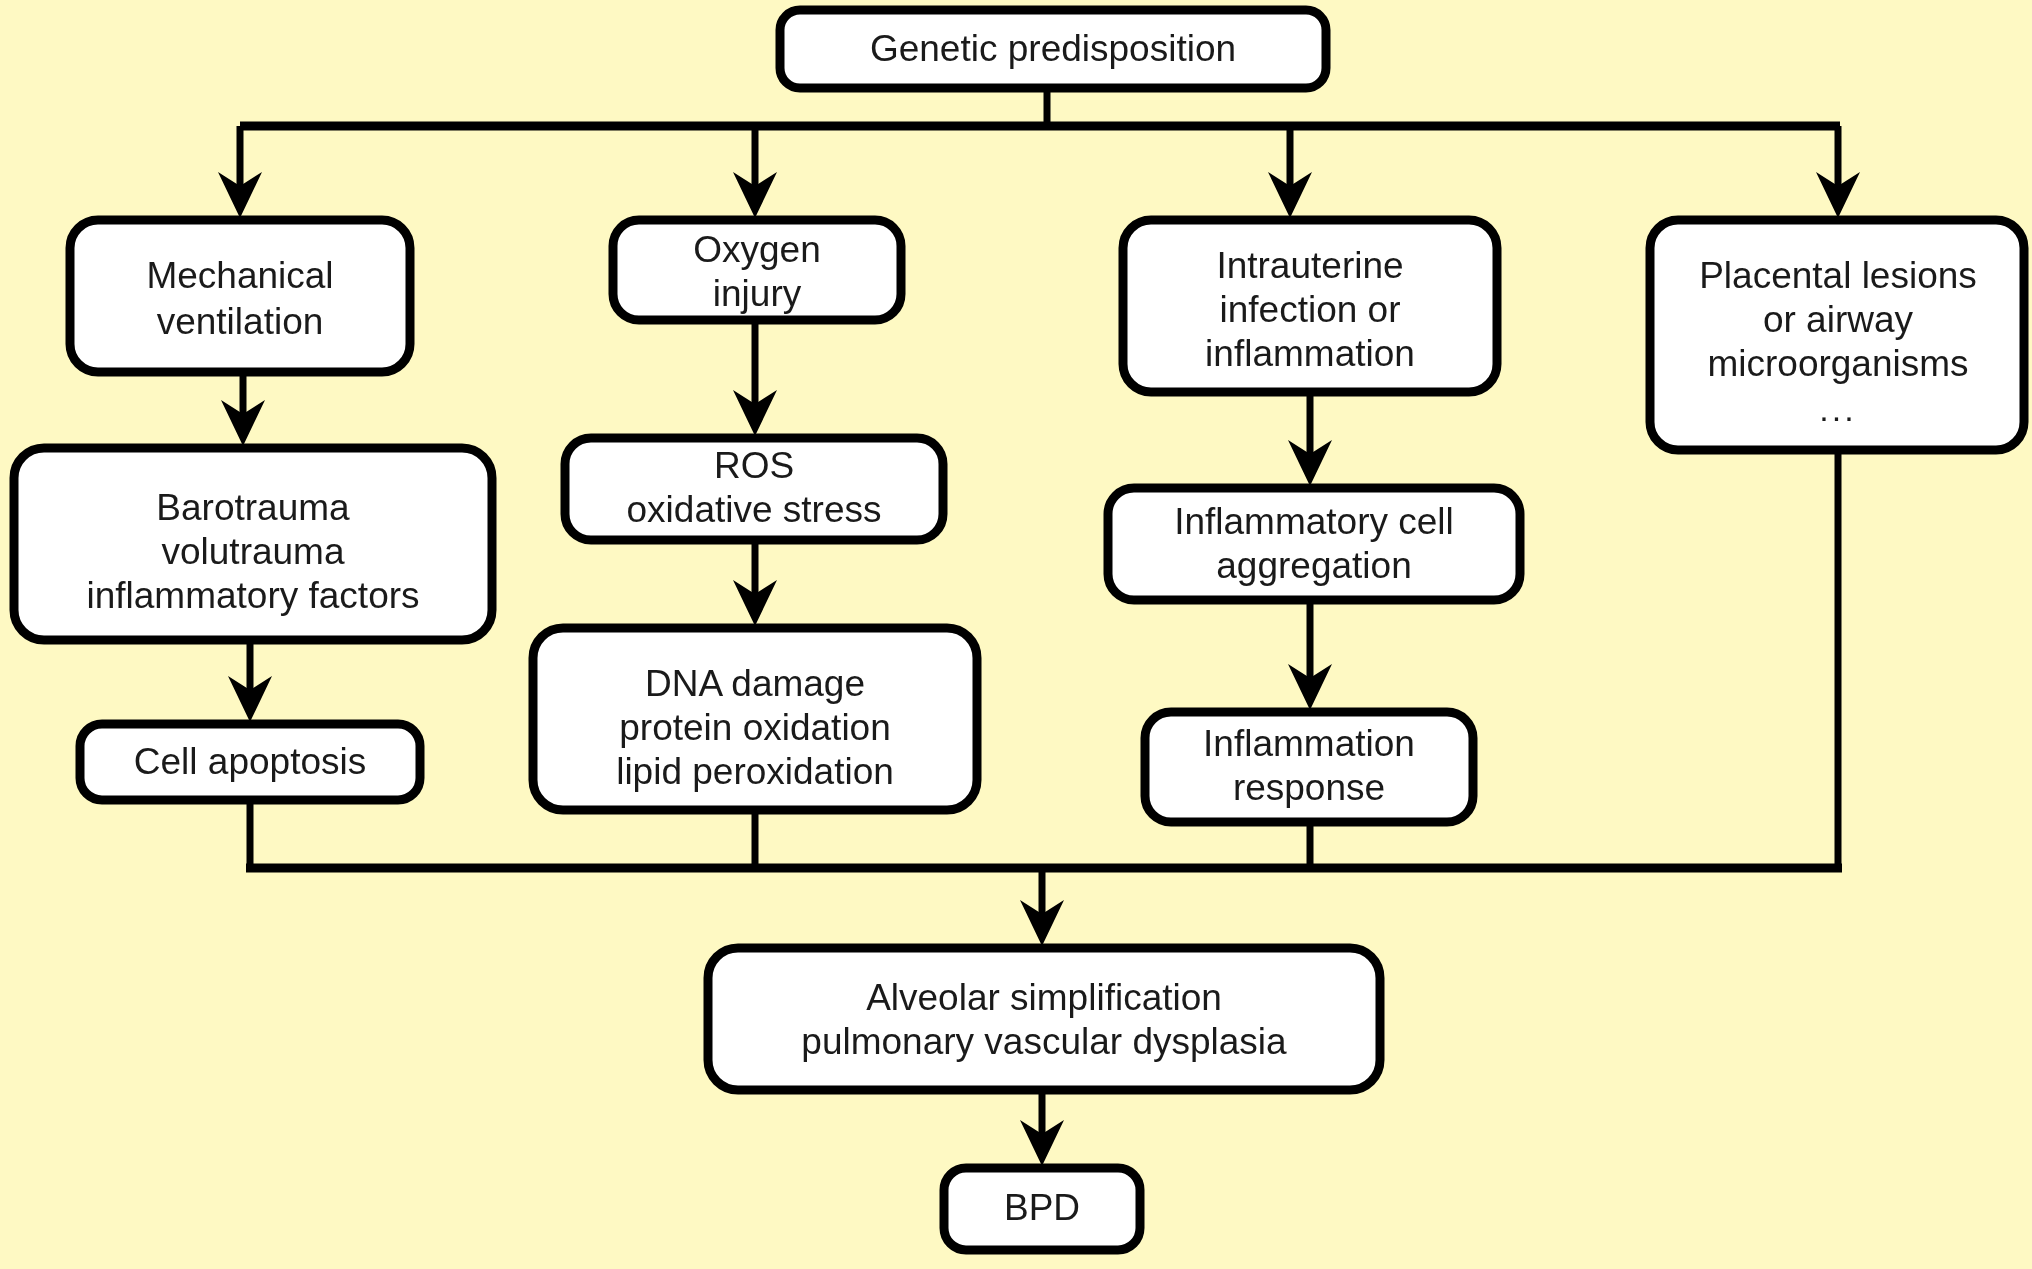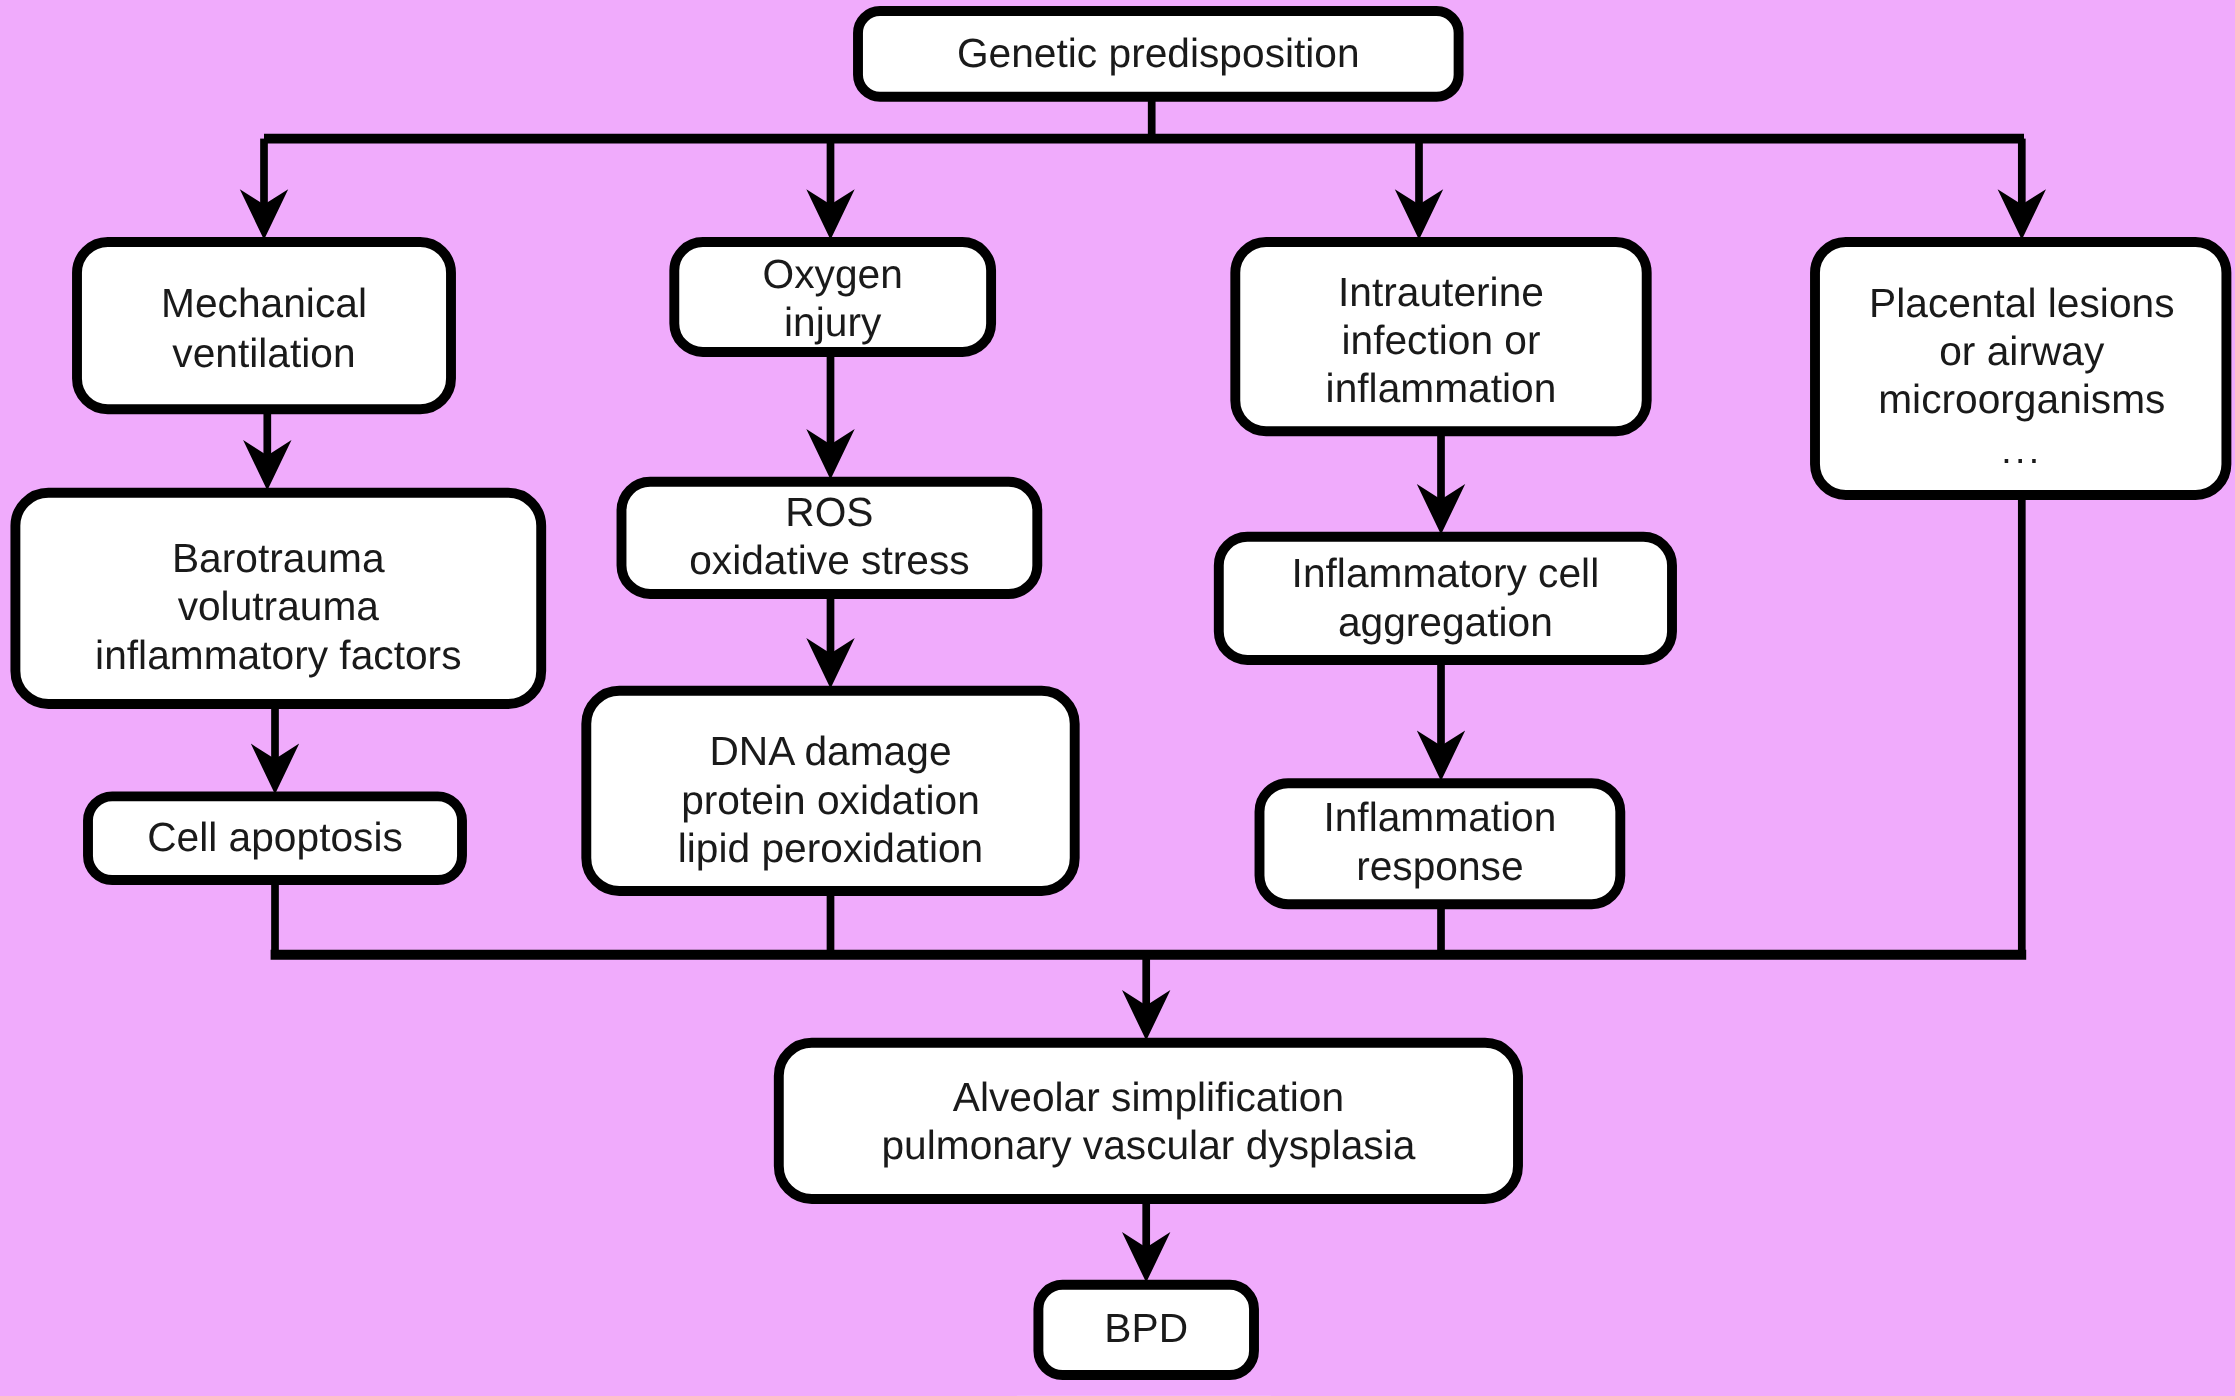--- a/index.html
+++ b/index.html
@@ -8,21 +8,21 @@
     padding: 0;
     background: #ffffff;
   }
   body {
     font-family: "Liberation Sans", sans-serif;
   }
   #stage {
     position: relative;
     width: 2032px;
     height: 1269px;
-    background: #f0abfc;
+    background: #fef9c3;
     overflow: hidden;
   }
   #flow {
     position: absolute;
     top: 0;
     left: 0;
     width: 2032px;
     height: 1269px;
     display: block;
   }

